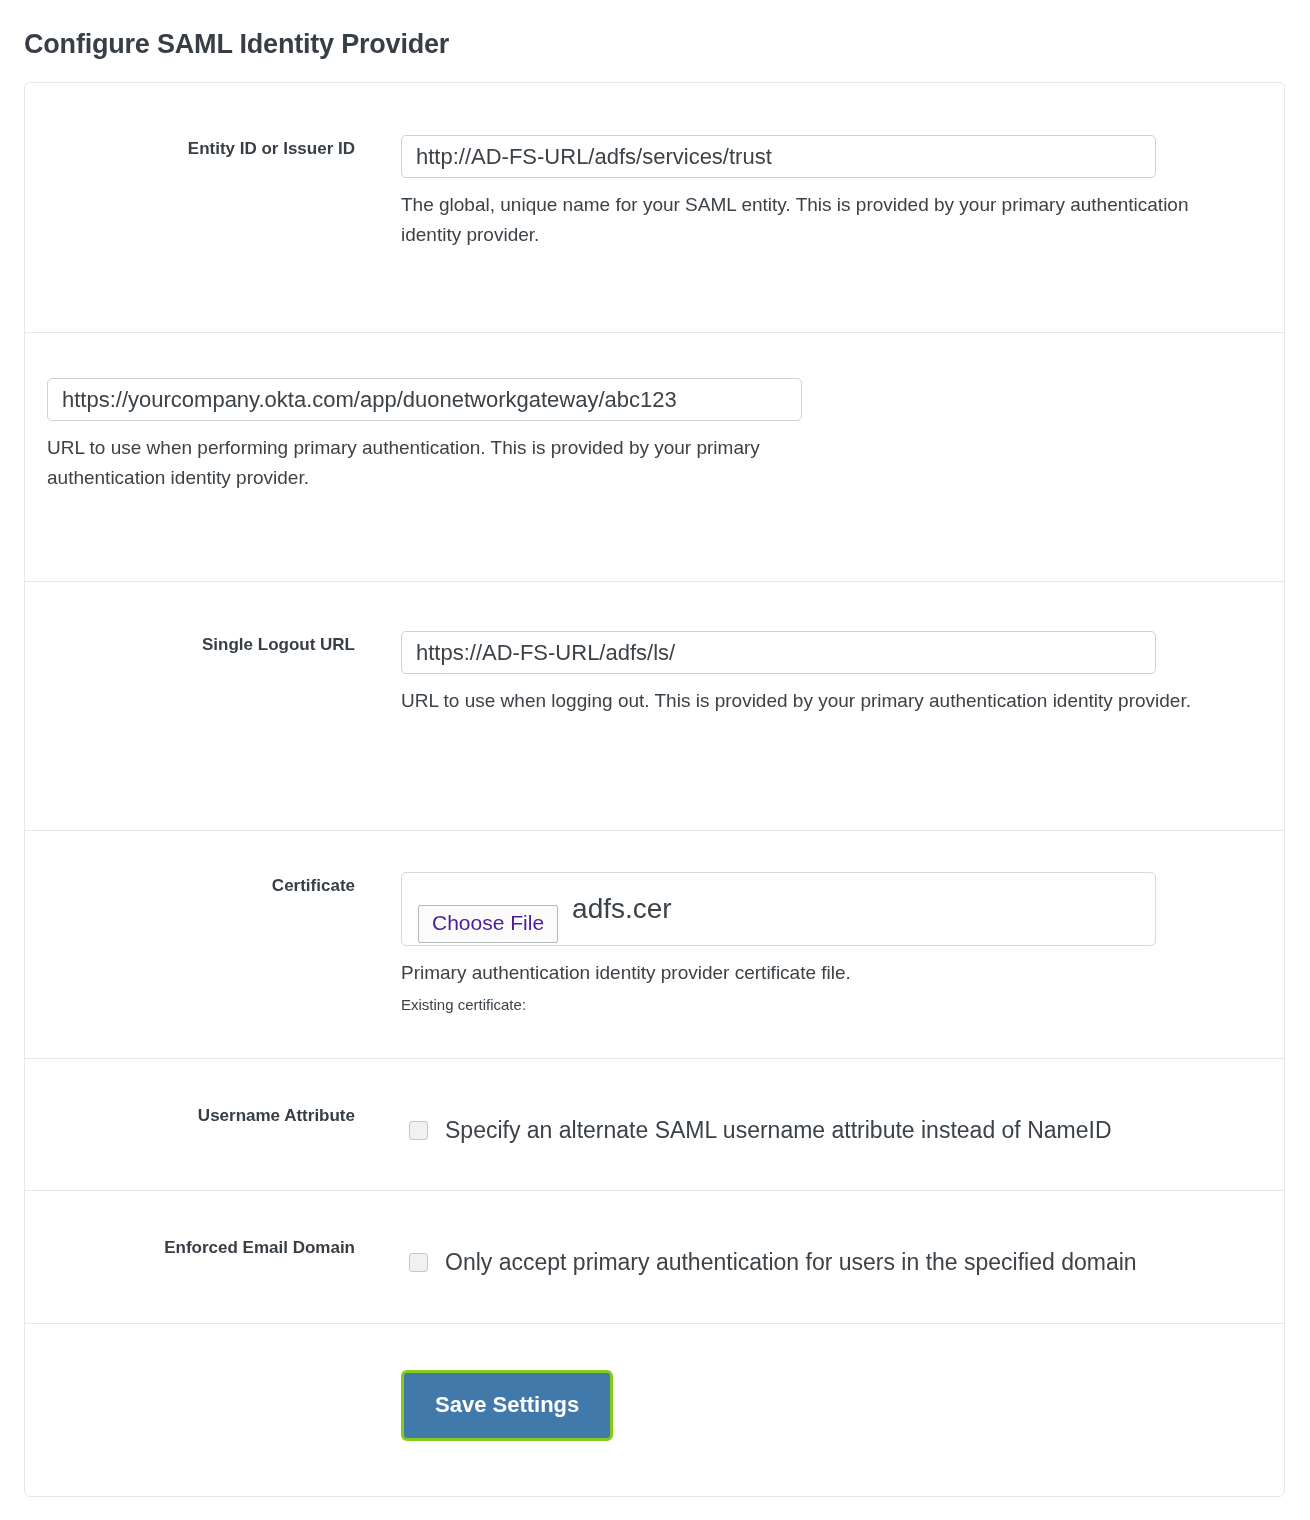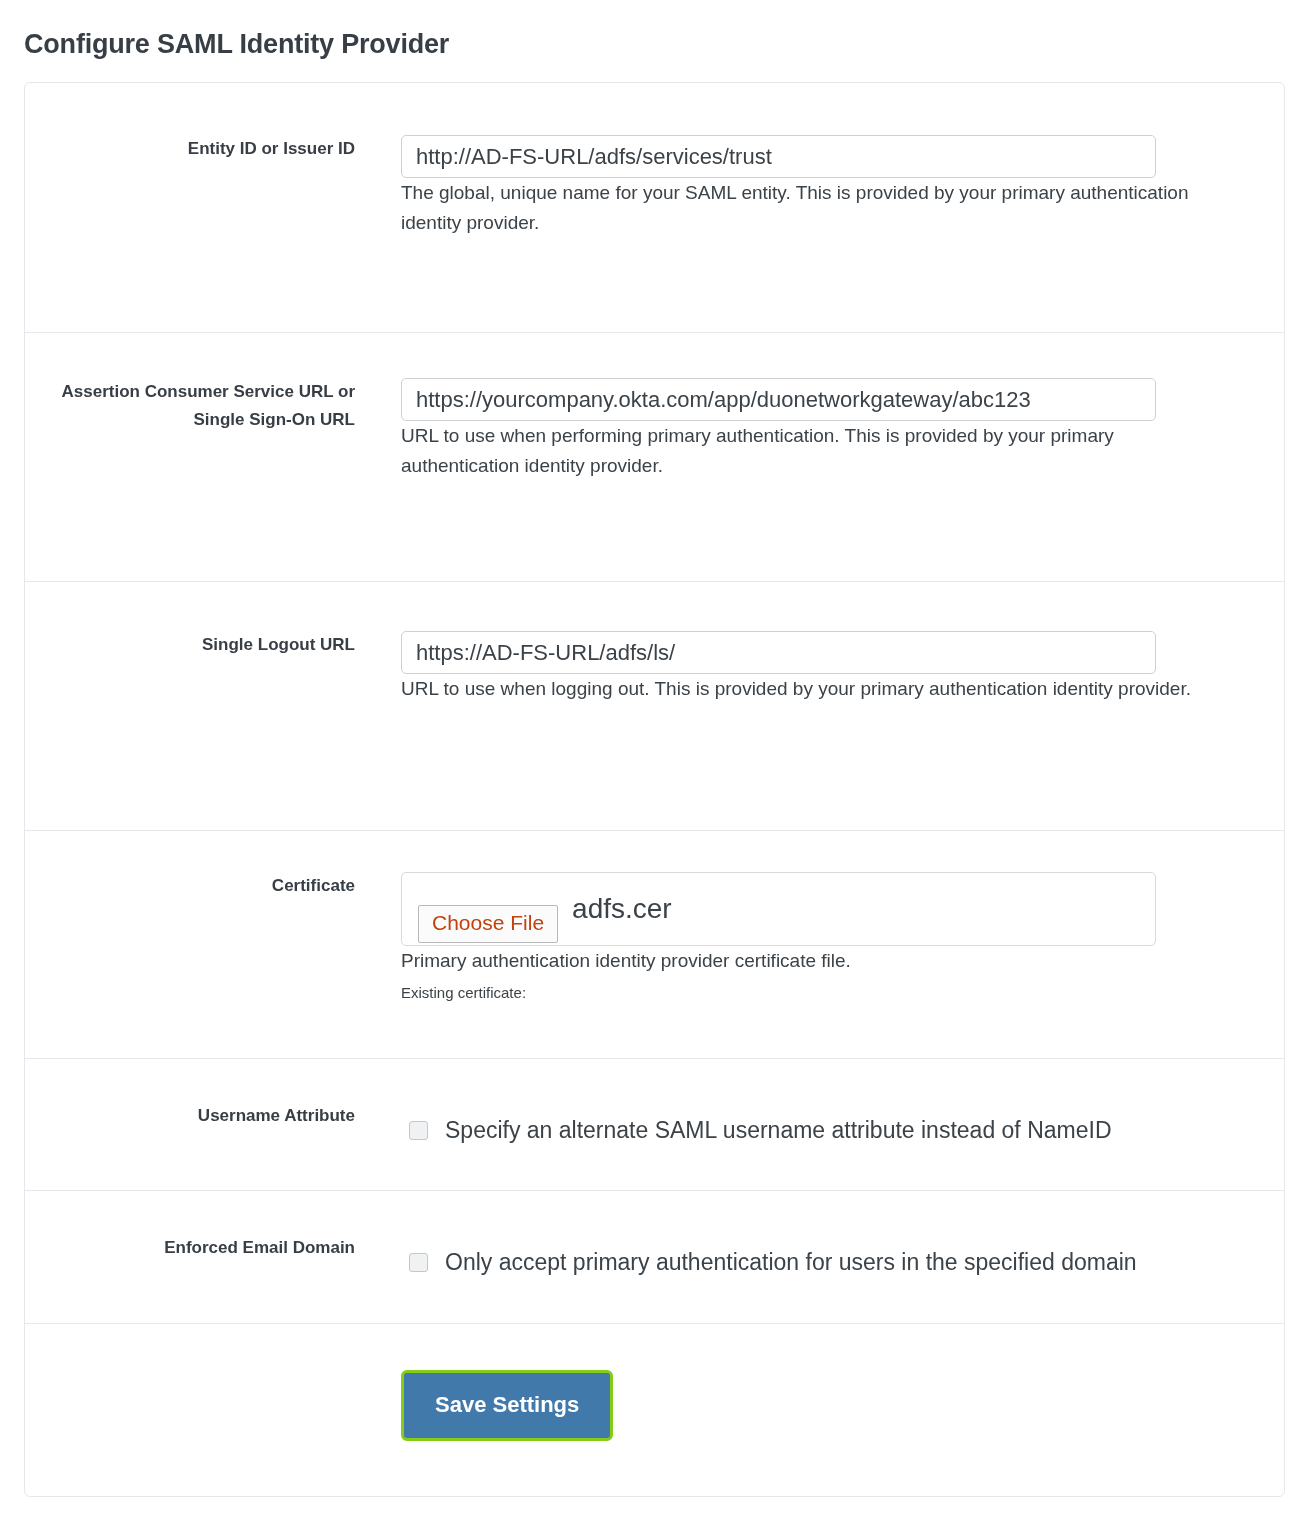--- a/index.html
+++ b/index.html
@@ -103,40 +103,41 @@
     border-radius: 5px;
     background: #ffffff;
     display: flex;
     align-items: center;
     padding: 0 16px;
   }
   .choose-file-btn {
     font-family: "Liberation Sans", "DejaVu Sans", sans-serif;
     font-size: 21px;
     line-height: 24px;
-    color: #c2410c;
+    color: #4c1d95;
     background: #fbfbfb;
     border: 1px solid #b9b9b9;
     border-radius: 2px;
     padding: 5px 13px 7px 13px;
     cursor: default;
     margin-top: 29px;
   }
   .file-name {
     font-size: 28px;
     color: #3b4248;
     margin-left: 14px;
     line-height: 28px;
   }
 
   .help-text {
     font-size: 19px;
     line-height: 30px;
     color: #3b4248;
     max-width: 820px;
+    margin-top: 12px;
   }
 
   .existing-cert {
     font-size: 15px;
     line-height: 32px;
     color: #3b4248;
     margin-top: 1px;
   }
 
   .checkbox-line {
@@ -188,21 +189,20 @@
 
     <div class="form-row row-entity">
       <div class="row-label">Entity ID or Issuer ID</div>
       <div class="row-field">
         <input class="text-input" type="text" value="http://AD-FS-URL/adfs/services/trust" style="">
         <div class="help-text">The global, unique name for your SAML entity. This is provided by your primary authentication identity provider.</div>
       </div>
     </div>
 
     <div class="form-row row-acs">
-      <div class="row-label">Assertion Consumer Service URL or Single Sign-On URL</div>
       <div class="row-field">
         <input class="text-input" type="text" value="https://yourcompany.okta.com/app/duonetworkgateway/abc123" style="">
         <div class="help-text">URL to use when performing primary authentication. This is provided by your primary authentication identity provider.</div>
       </div>
     </div>
 
     <div class="form-row row-slo">
       <div class="row-label">Single Logout URL</div>
       <div class="row-field">
         <input class="text-input" type="text" value="https://AD-FS-URL/adfs/ls/" style="">

